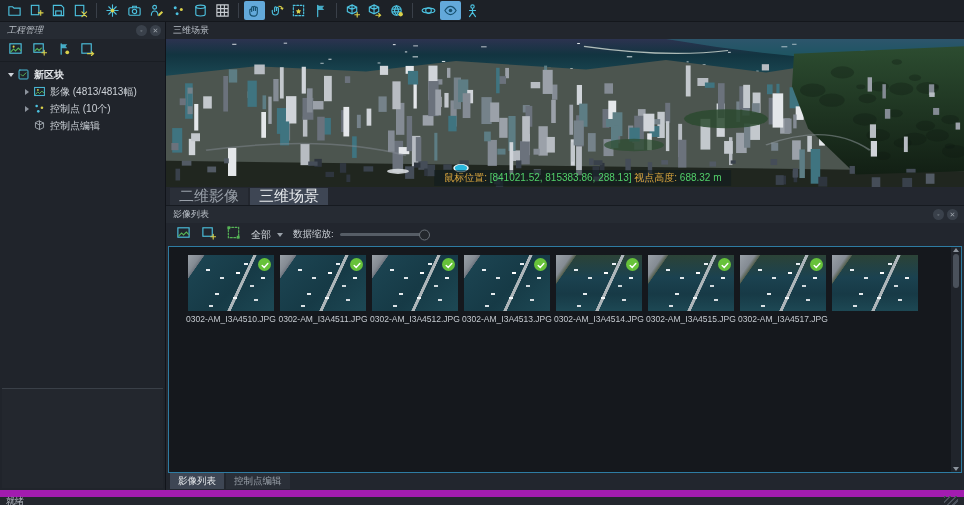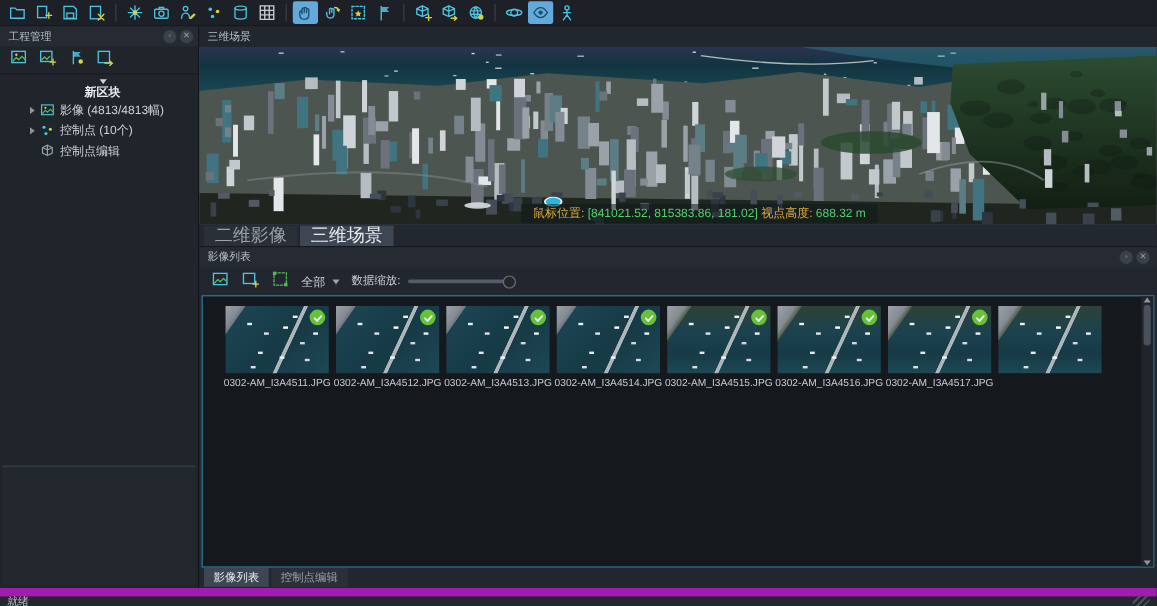--- a/index.html
+++ b/index.html
@@ -22,21 +22,21 @@
   .tb-btn svg { width:15px; height:15px; }
   .tb-sep { width:1px; height:15px; background:#3a4049; margin:0 4px; }
 
   
   #body { flex:1 1 auto; display:flex; min-height:0; }
 
   
   #left-panel { width:166px; flex:0 0 auto; display:flex; flex-direction:column;
     background:#20242b; border-right:1px solid #11141a; }
   .panel-header { height:17px; background:#262b33; display:flex; align-items:center;
-    padding:0 4px 0 7px; font-size:9px; color:#b9bfc7; flex:0 0 auto; }
+    padding:0 4px 0 7px; font-size:9px; color:#b9bfc7; flex:0 0 auto;font-style:italic; }
   .panel-header .ph-title { flex:1; }
   .win-btn { width:11px; height:11px; border-radius:50%; background:#3a414b; color:#9aa1a9;
     font-size:7px; line-height:11px; text-align:center; margin-left:3px; }
   #left-tools { height:23px; display:flex; align-items:center; gap:9px; padding-left:8px;
     background:#20242b; border-bottom:1px solid #191d23; flex:0 0 auto; }
   #left-tools svg { width:15px; height:15px; }
   #tree { padding-top:4px; flex:1 1 auto; }
   .tree-row { height:17px; display:flex; align-items:center; font-size:10px; color:#ccd1d7;
     white-space:nowrap; }
   .tree-row .arrow { width:10px; display:inline-flex; justify-content:center; }
@@ -278,21 +278,21 @@
               <path d="M5.5 14V3" stroke-width="1.2" stroke-linecap="round" fill="none" stroke="#4cc2e0"></path>
               <path d="M5.5 3.5h6.5L10.2 5.6 12 7.8H5.5z" fill="#4cc2e0" opacity=".85"></path>
               <circle cx="12" cy="12" r="2" fill="#d9d04a"></circle>
             </svg></div>
           <div><svg viewBox="0 0 16 16">
               <rect x="2" y="3" width="10" height="10" stroke-width="1.2" stroke-linecap="round" fill="none" stroke="#4cc2e0"></rect>
               <path d="M8 13.5h6.5m-2.3-2l2.3 2-2.3 2" stroke-width="1.2" stroke-linecap="round" fill="none" stroke="#d9d04a"></path>
             </svg></div>
         </div>
       <div id="tree">
-          <div class="tree-row root" style="padding-left: 6px; flex-direction: column;">
+          <div class="tree-row root" style="padding-left: 6px;">
             <span class="arrow">
               <span class="tri-down"></span>
             </span>
             <svg viewBox="0 0 16 16">
               <rect x="2.5" y="2.5" width="11" height="11" rx="1" stroke-width="1.2" stroke-linecap="round" fill="none" stroke="#4cc2e0"></rect>
               <path d="M5 8l2 2 4-4" stroke-width="1.2" stroke-linecap="round" fill="none" stroke="#57b557"></path>
             </svg>
             <span>新区块</span>
           </div>
           <div class="tree-row" style="padding-left: 22px;">
@@ -623,21 +623,21 @@
             <rect x="9.5" y="247.1" width="4.6" height="22.5" fill="#39414b"></rect>
             <rect x="41.3" y="243.0" width="8.8" height="11.1" fill="#525a64"></rect>
             <rect x="459.4" y="228.2" width="5.4" height="22.8" fill="#454d58"></rect>
             <path d="M40,212 Q160,182 240,222" stroke="#8a9198" stroke-width="3" fill="none" opacity=".45"></path>
             <path d="M600,202 Q662,158 704,212" stroke="#969da4" stroke-width="2.5" fill="none" opacity=".5"></path>
             <ellipse cx="232" cy="252" rx="11" ry="5" fill="#d8dde0" opacity=".9"></ellipse>
             <circle cx="295" cy="246" r="7" fill="#29b6dd" stroke="#e8f4f7" stroke-width="1.5"></circle>
           </svg>
         <div id="hud">
           <span class="hud-label">鼠标位置:</span>
-          <span class="hud-value">[841021.52, 815383.86, 181.02]</span>
+          <span class="hud-value">[841021.52, 815383.86, 288.13]</span>
           <span class="hud-label">视点高度:</span>
           <span class="hud-value">688.32 m</span>
         </div>
       </div>
 
       <div id="view-tabs">
         <div class="vtab">二维影像</div>
         <div class="vtab active">三维场景</div>
       </div>
 
@@ -670,20 +670,30 @@
         <span id="zoom-box">
           <span>数据缩放:</span>
           <span id="zoom-track">
             <span id="zoom-handle"></span>
           </span>
         </span>
       </div>
 
       <div id="thumbs-wrap">
         <div id="thumbs">
+            <div class="thumb">
+              <div class="thumb-img">
+                <div class="badge">
+                  <svg viewBox="0 0 10 10">
+                    <path d="M1.5 5.5l2.5 2.5 4.5-5" fill="none" stroke="#fff" stroke-width="1.8" stroke-linecap="round"></path>
+                  </svg>
+                </div>
+              </div>
+              <div class="thumb-name">0302-AM_I3A4510.JPG</div>
+            </div>
             <div class="thumb">
               <div class="thumb-img">
                 <div class="badge">
                   <svg viewBox="0 0 10 10">
                     <path d="M1.5 5.5l2.5 2.5 4.5-5" fill="none" stroke="#fff" stroke-width="1.8" stroke-linecap="round"></path>
                   </svg>
                 </div>
               </div>
               <div class="thumb-name">0302-AM_I3A4511.JPG</div>
             </div>
@@ -728,30 +738,20 @@
               <div class="thumb-name">0302-AM_I3A4515.JPG</div>
             </div>
             <div class="thumb">
               <div class="thumb-img">
                 <div class="badge">
                   <svg viewBox="0 0 10 10">
                     <path d="M1.5 5.5l2.5 2.5 4.5-5" fill="none" stroke="#fff" stroke-width="1.8" stroke-linecap="round"></path>
                   </svg>
                 </div>
               </div>
-              <div class="thumb-name">0302-AM_I3A4516.JPG</div>
-            </div>
-            <div class="thumb">
-              <div class="thumb-img">
-                <div class="badge">
-                  <svg viewBox="0 0 10 10">
-                    <path d="M1.5 5.5l2.5 2.5 4.5-5" fill="none" stroke="#fff" stroke-width="1.8" stroke-linecap="round"></path>
-                  </svg>
-                </div>
-              </div>
               <div class="thumb-name">0302-AM_I3A4517.JPG</div>
             </div>
             <div class="thumb">
               <div class="thumb-img"></div>
               <div class="thumb-name"></div>
             </div>
           </div>
         <div id="thumb-scroll">
           <span class="sc-arrow sc-up"></span>
           <span id="sc-thumb"></span>

